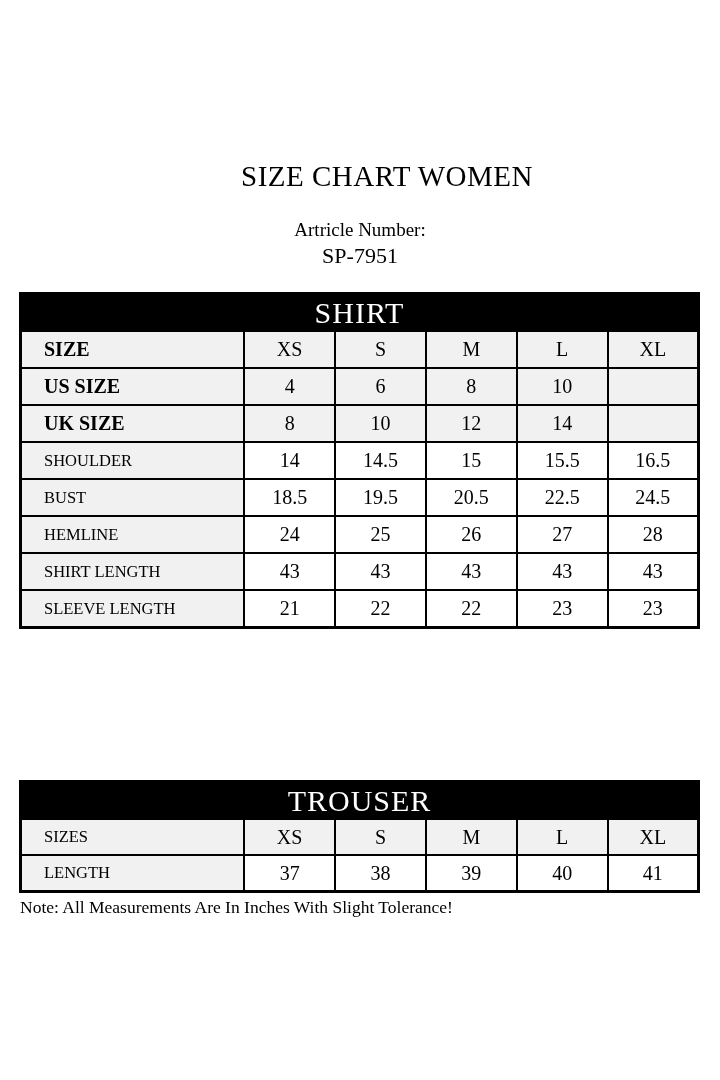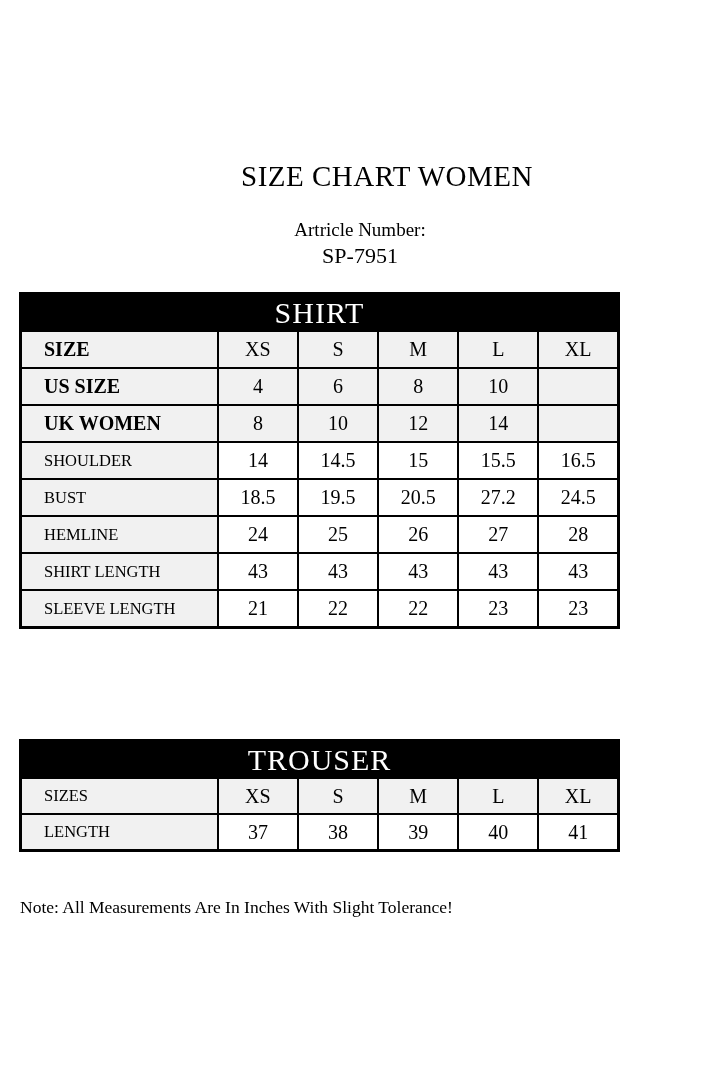--- a/index.html
+++ b/index.html
@@ -37,27 +37,27 @@
     top: 243px;
     left: 0;
     width: 100%;
     text-align: center;
     font-size: 22px;
     font-weight: normal;
   }
   table.size-table {
     position: absolute;
     left: 19px;
-    width: 601px;
+    width: 681px;
     border-collapse: collapse;
     table-layout: fixed;
     border: 3px solid #000000;
   }
   table.shirt { top: 292px; }
-  table.trouser { top: 739px; }
+  table.trouser { top: 780px; }
   .size-table td, .size-table th {
     border: 2px solid #000000;
     overflow: hidden;
     white-space: nowrap;
   }
   .table-banner {
     background: #000000;
     color: #ffffff;
     text-align: center;
     font-size: 30px;
@@ -129,41 +129,41 @@
       </tr>
       <tr>
         <td class="label-cell bold">US SIZE</td>
         <td class="value-cell bold shaded">4</td>
         <td class="value-cell bold shaded">6</td>
         <td class="value-cell bold shaded">8</td>
         <td class="value-cell bold shaded">10</td>
         <td class="value-cell bold shaded"></td>
       </tr>
       <tr>
-        <td class="label-cell bold">UK WOMEN</td>
+        <td class="label-cell bold">UK SIZE</td>
         <td class="value-cell bold shaded">8</td>
         <td class="value-cell bold shaded">10</td>
         <td class="value-cell bold shaded">12</td>
         <td class="value-cell bold shaded">14</td>
         <td class="value-cell bold shaded"></td>
       </tr>
       <tr>
         <td class="label-cell">SHOULDER</td>
         <td class="value-cell">14</td>
         <td class="value-cell">14.5</td>
         <td class="value-cell">15</td>
         <td class="value-cell">15.5</td>
         <td class="value-cell">16.5</td>
       </tr>
       <tr>
         <td class="label-cell">BUST</td>
         <td class="value-cell">18.5</td>
         <td class="value-cell">19.5</td>
         <td class="value-cell">20.5</td>
-        <td class="value-cell">27.2</td>
+        <td class="value-cell">22.5</td>
         <td class="value-cell">24.5</td>
       </tr>
       <tr>
         <td class="label-cell">HEMLINE</td>
         <td class="value-cell">24</td>
         <td class="value-cell">25</td>
         <td class="value-cell">26</td>
         <td class="value-cell">27</td>
         <td class="value-cell">28</td>
       </tr>

